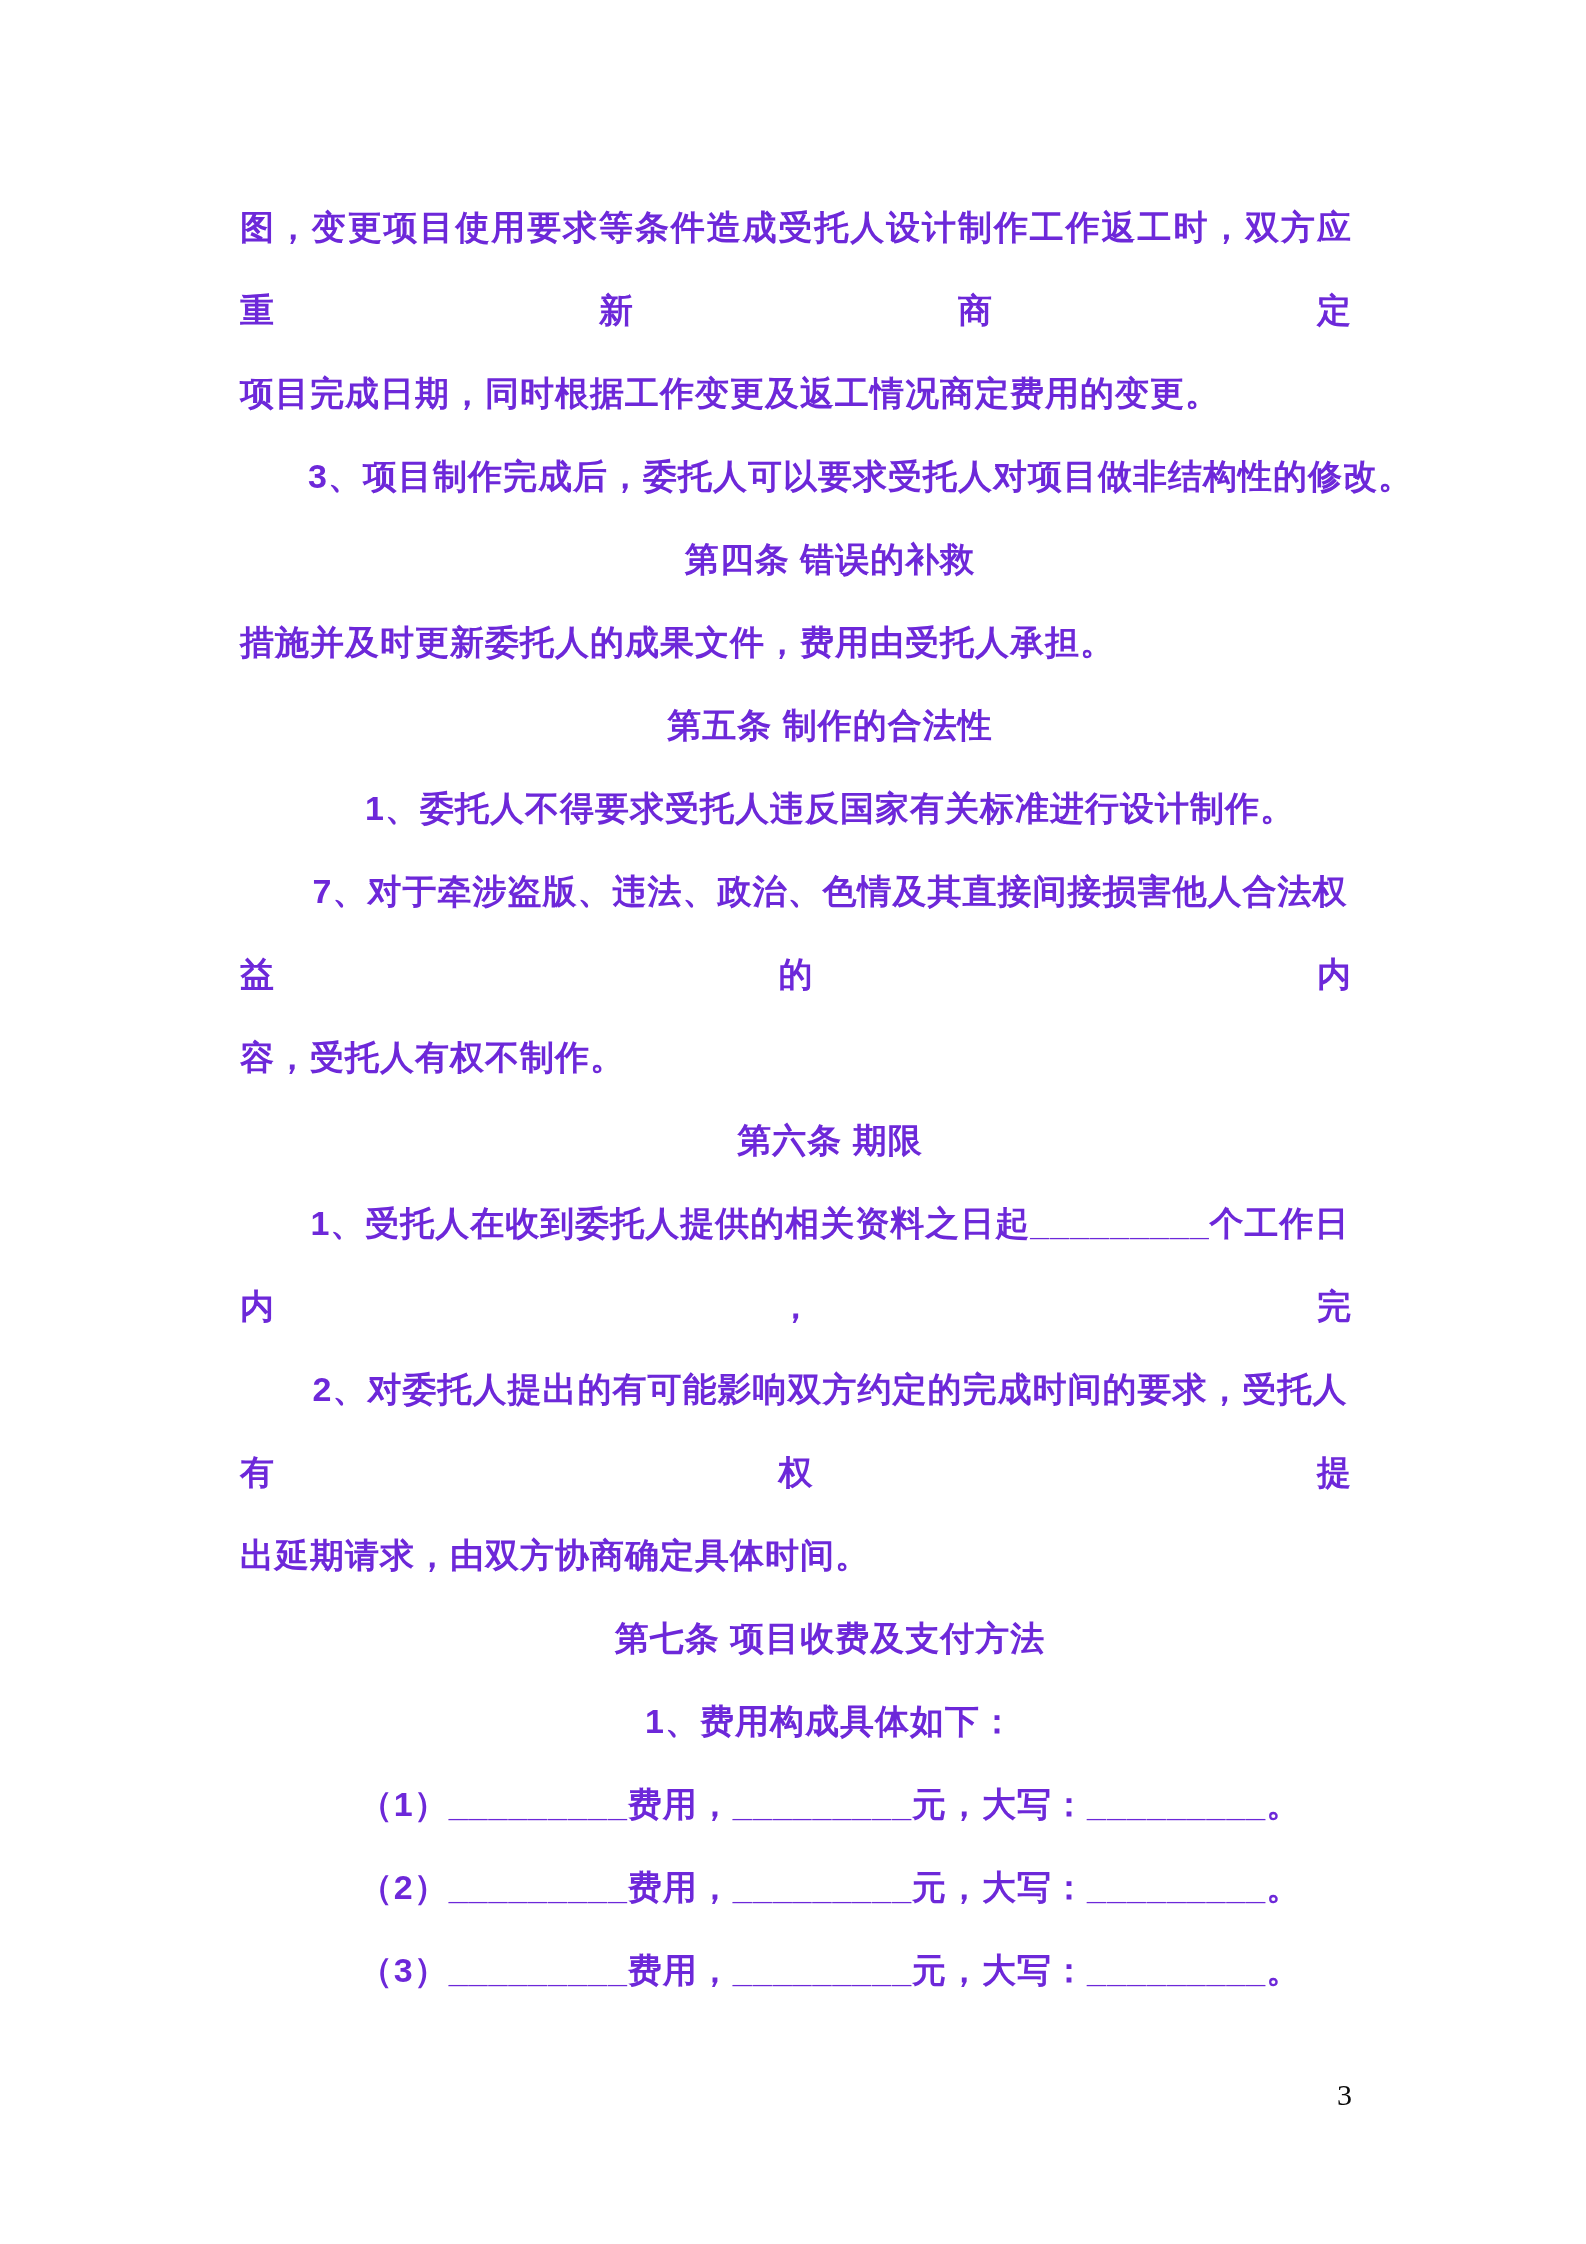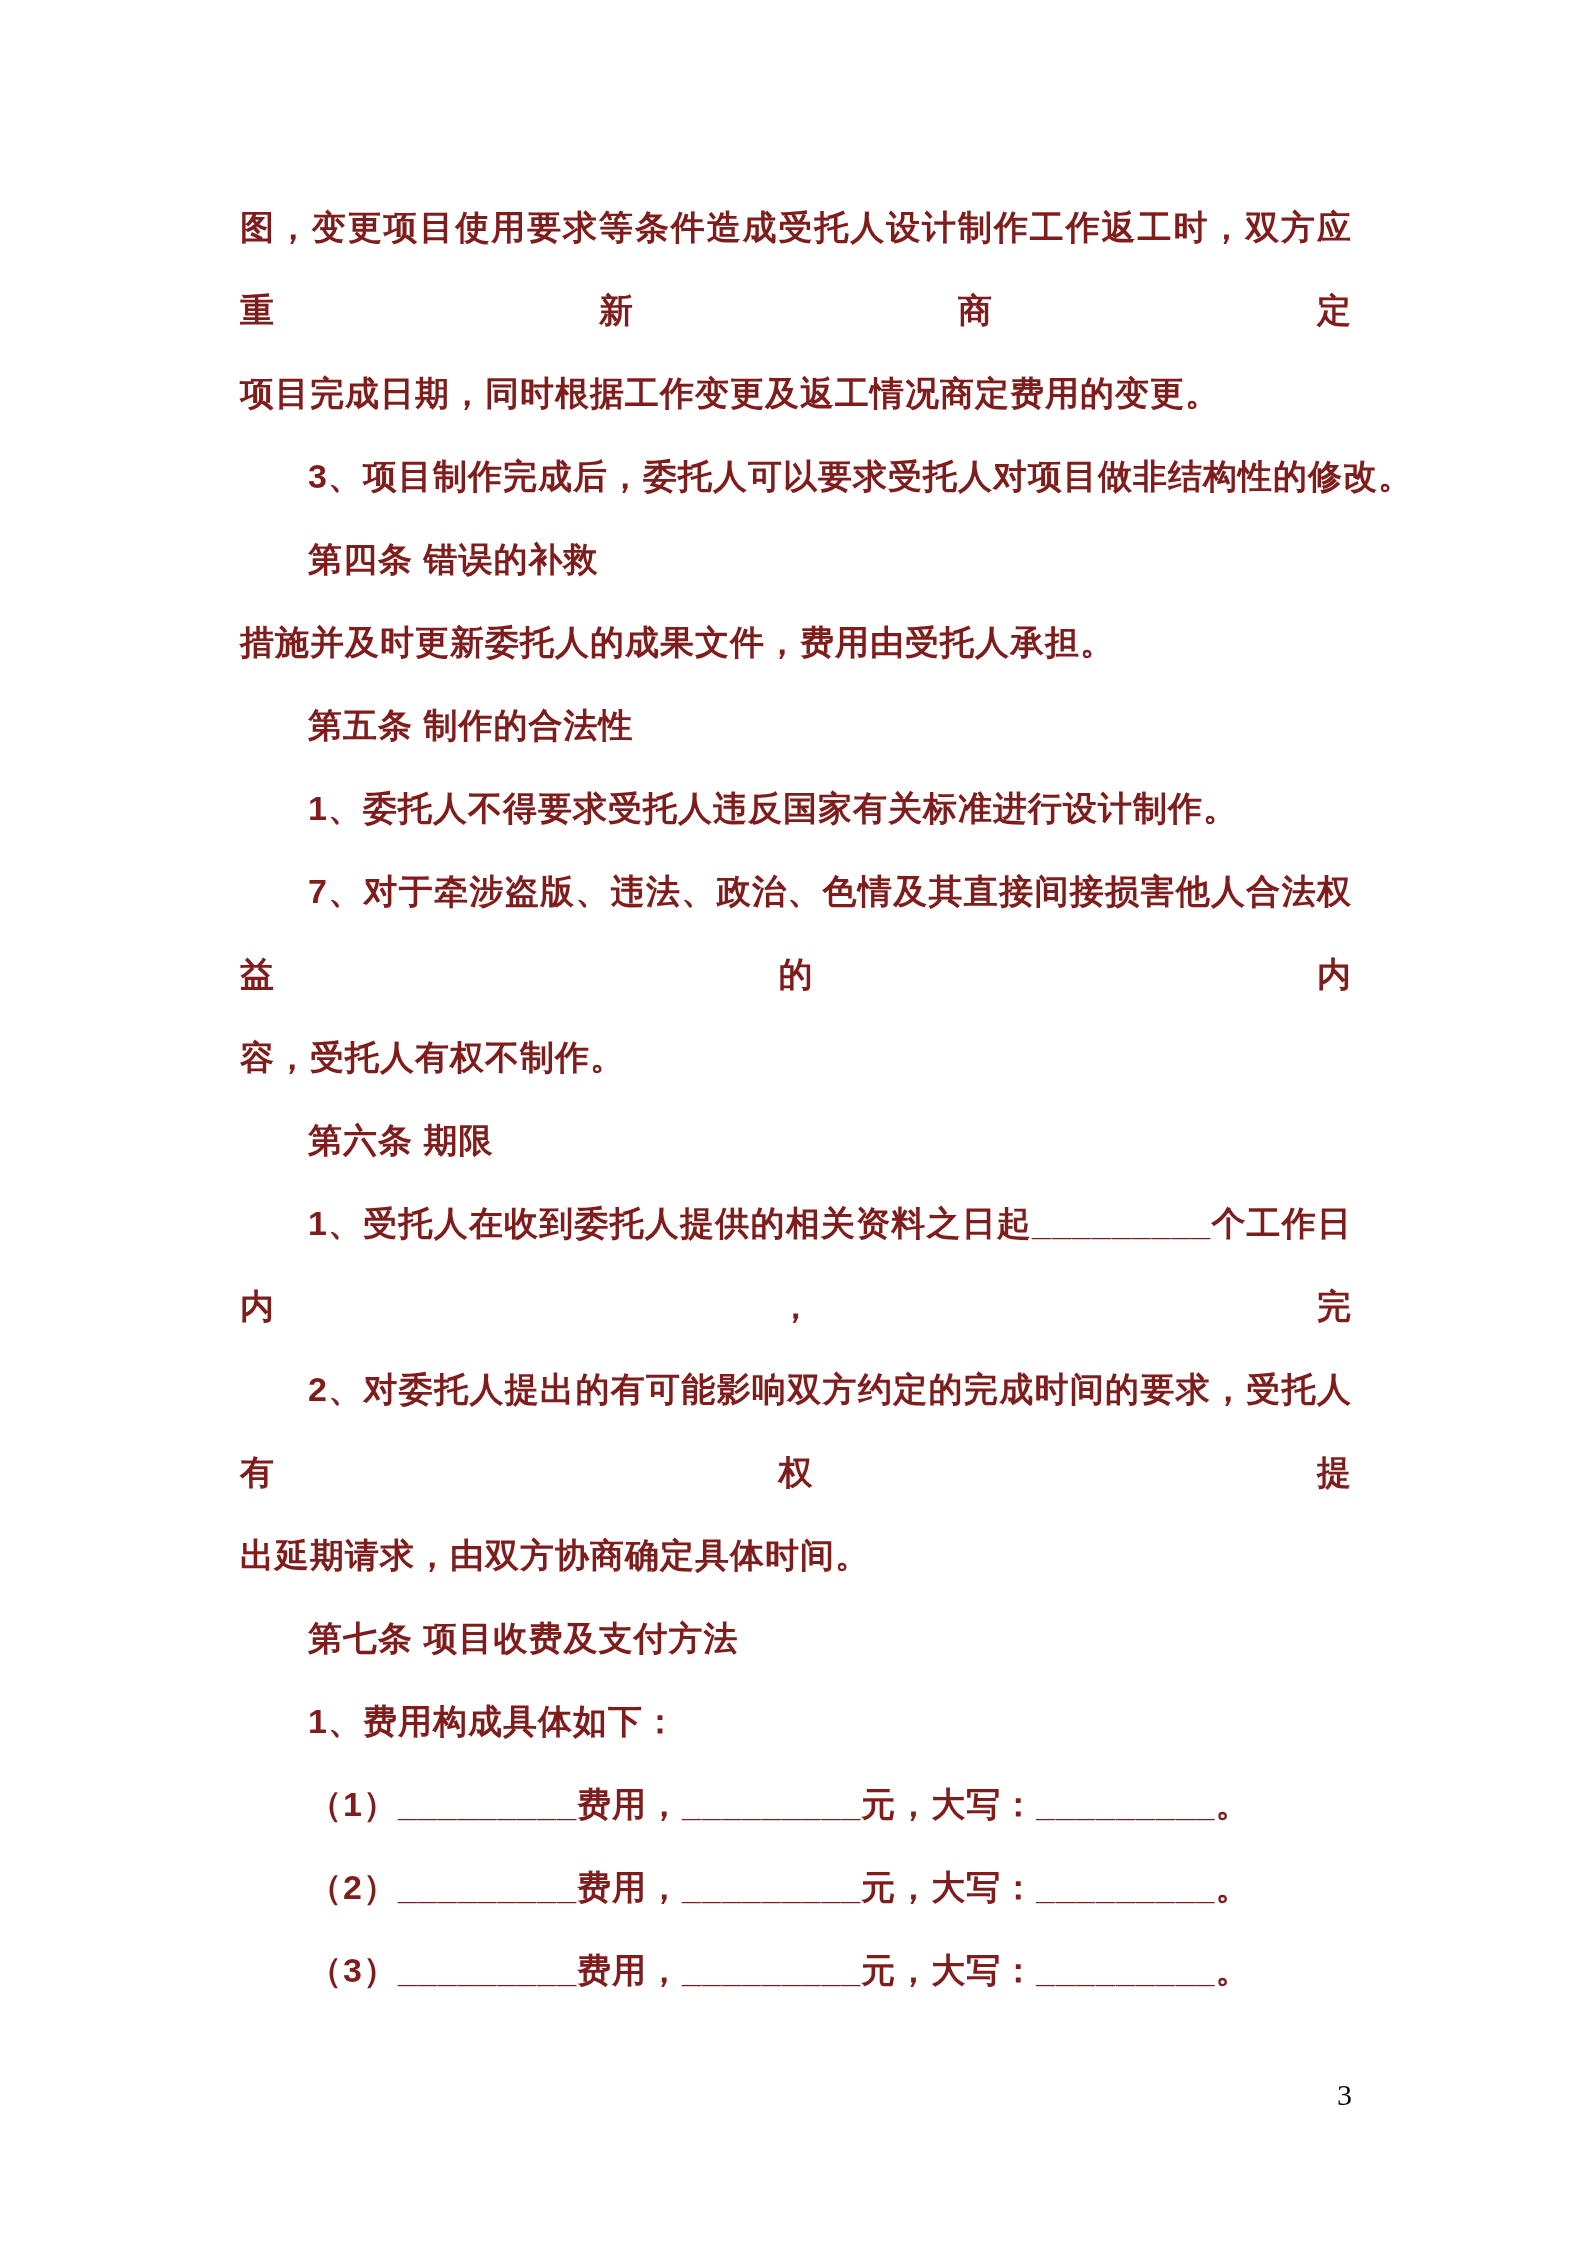--- a/index.html
+++ b/index.html
@@ -25,30 +25,30 @@
     top: 186px;
     width: 1112px;
   }
   .line {
     font-size: 34px;
     font-weight: 700;
     line-height: 83px;
     letter-spacing: 1px;
     white-space: nowrap;
     text-align: left;
-    color: #7f1d1d;
+    color: #6d28d9;
   }
   
   .line.fill {
     white-space: normal;
     text-align: justify;
     text-align-last: justify;
   }
   
-  .line.indent { padding-left: 68px; }
+  .line.indent { padding-left: 68px; text-align: center; }
   .line.fill.indent { padding-left: 0; text-indent: 68px; }
   .page-number {
     position: absolute;
     top: 2078px;
     right: 234px;
     font-family: "Liberation Serif", "DejaVu Serif", serif;
     font-weight: 400;
     font-size: 30px;
     color: #0a0a0a;
   }

